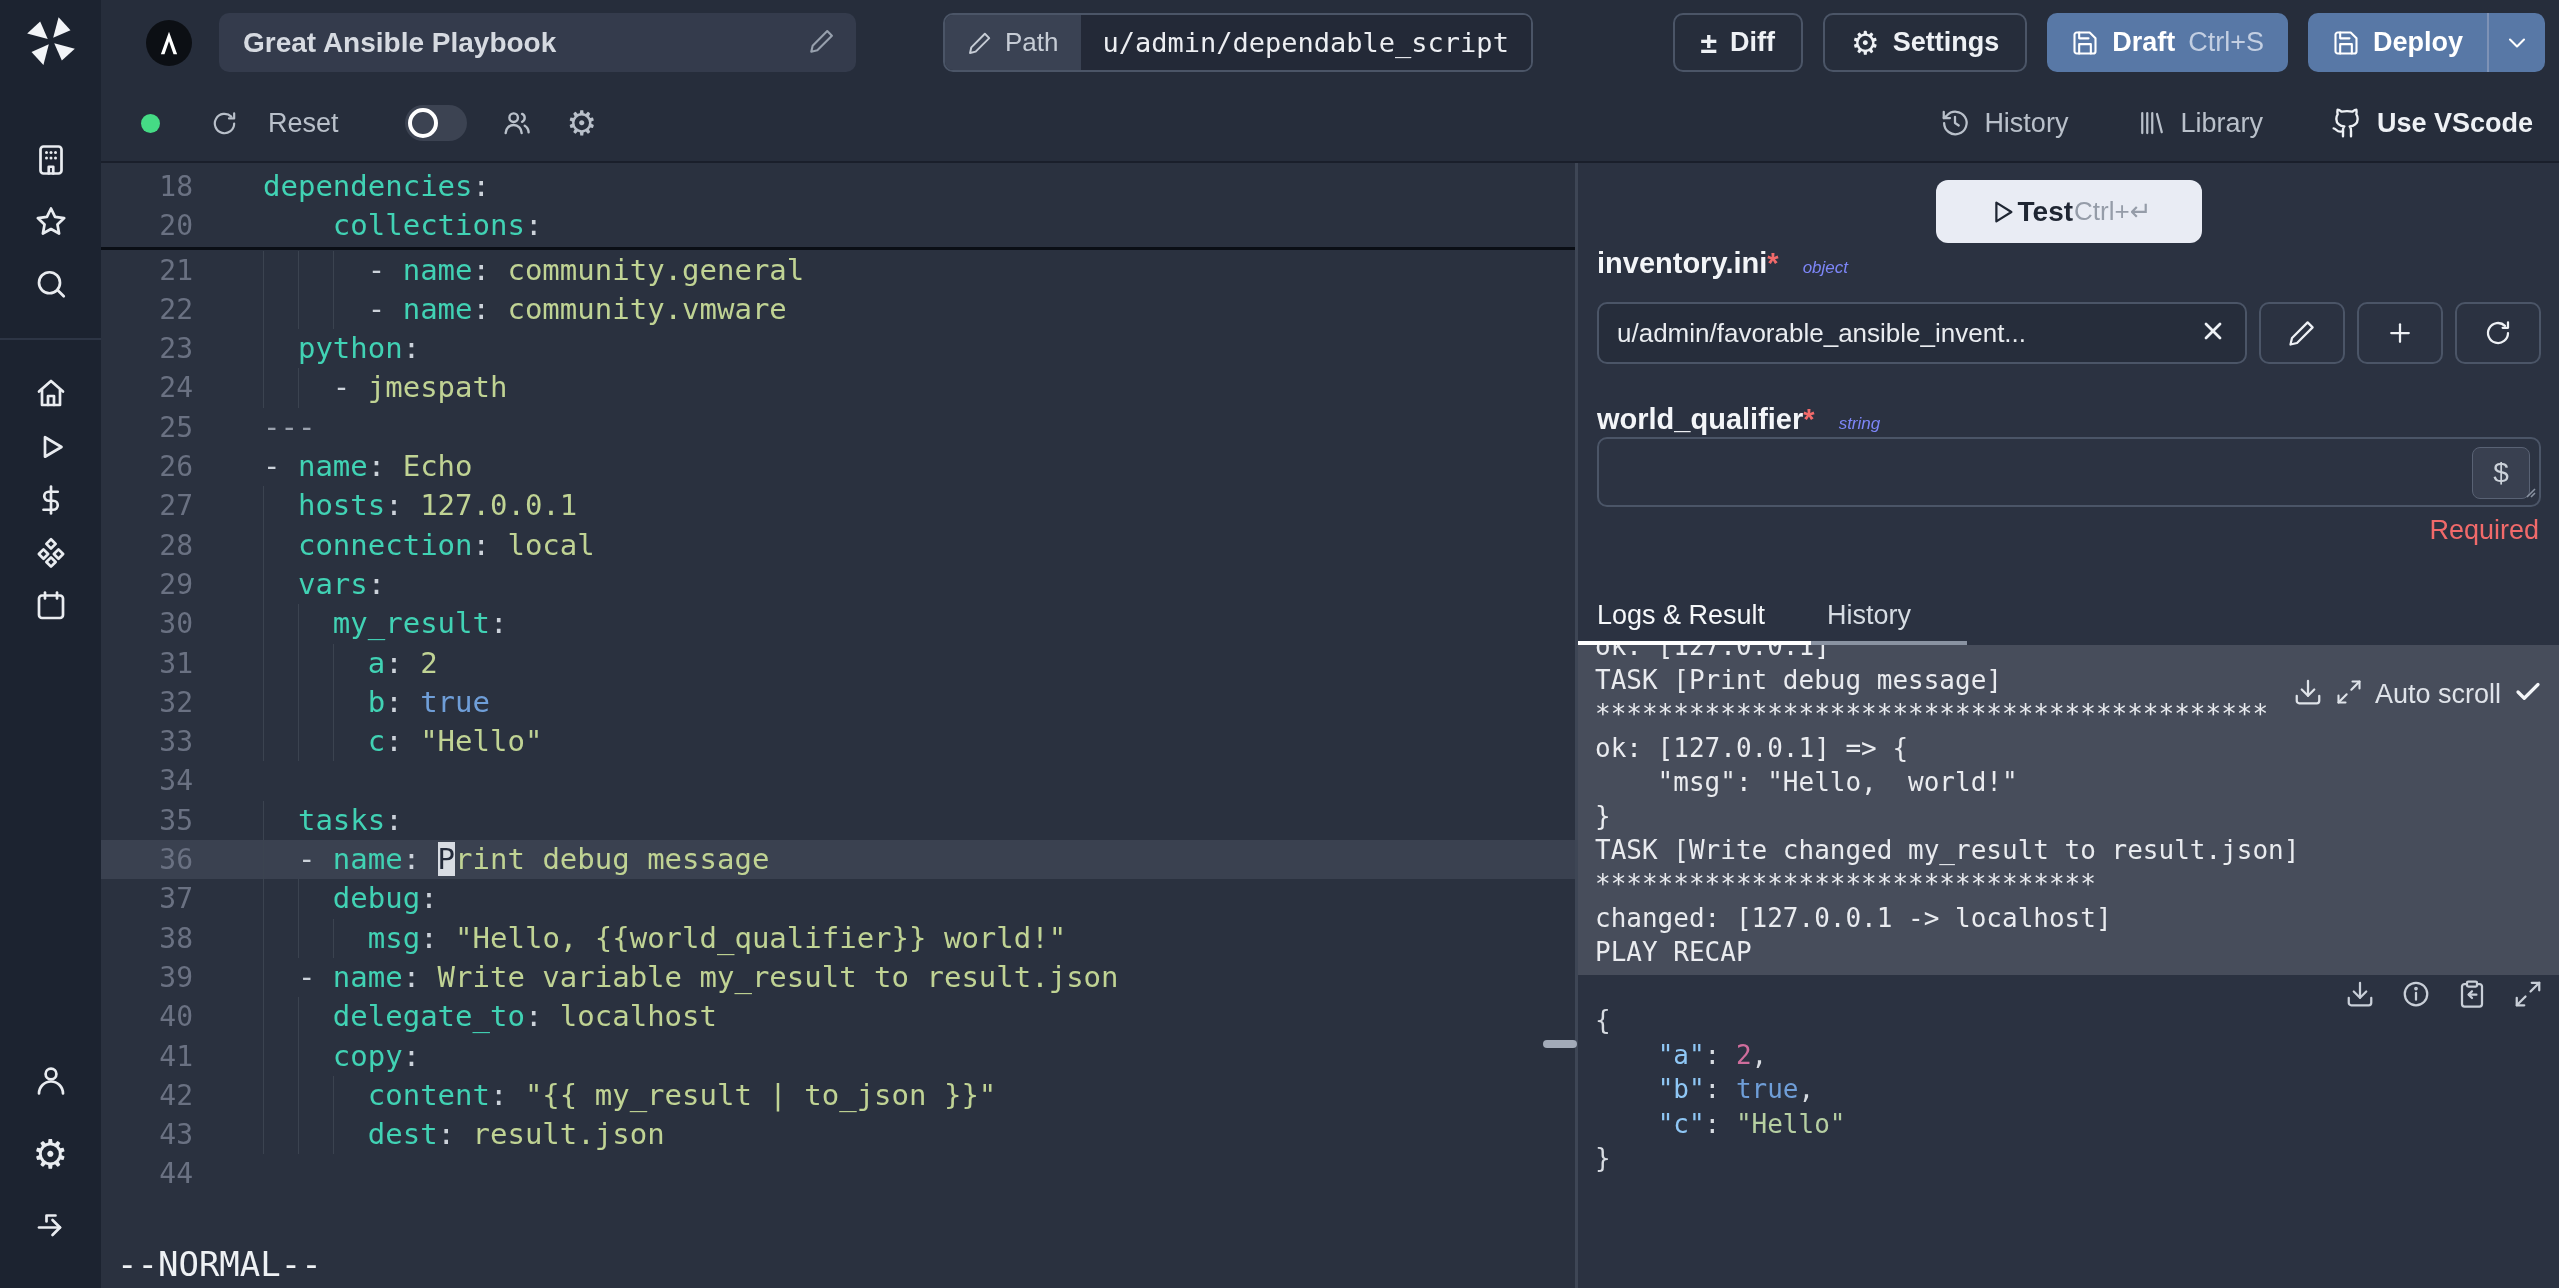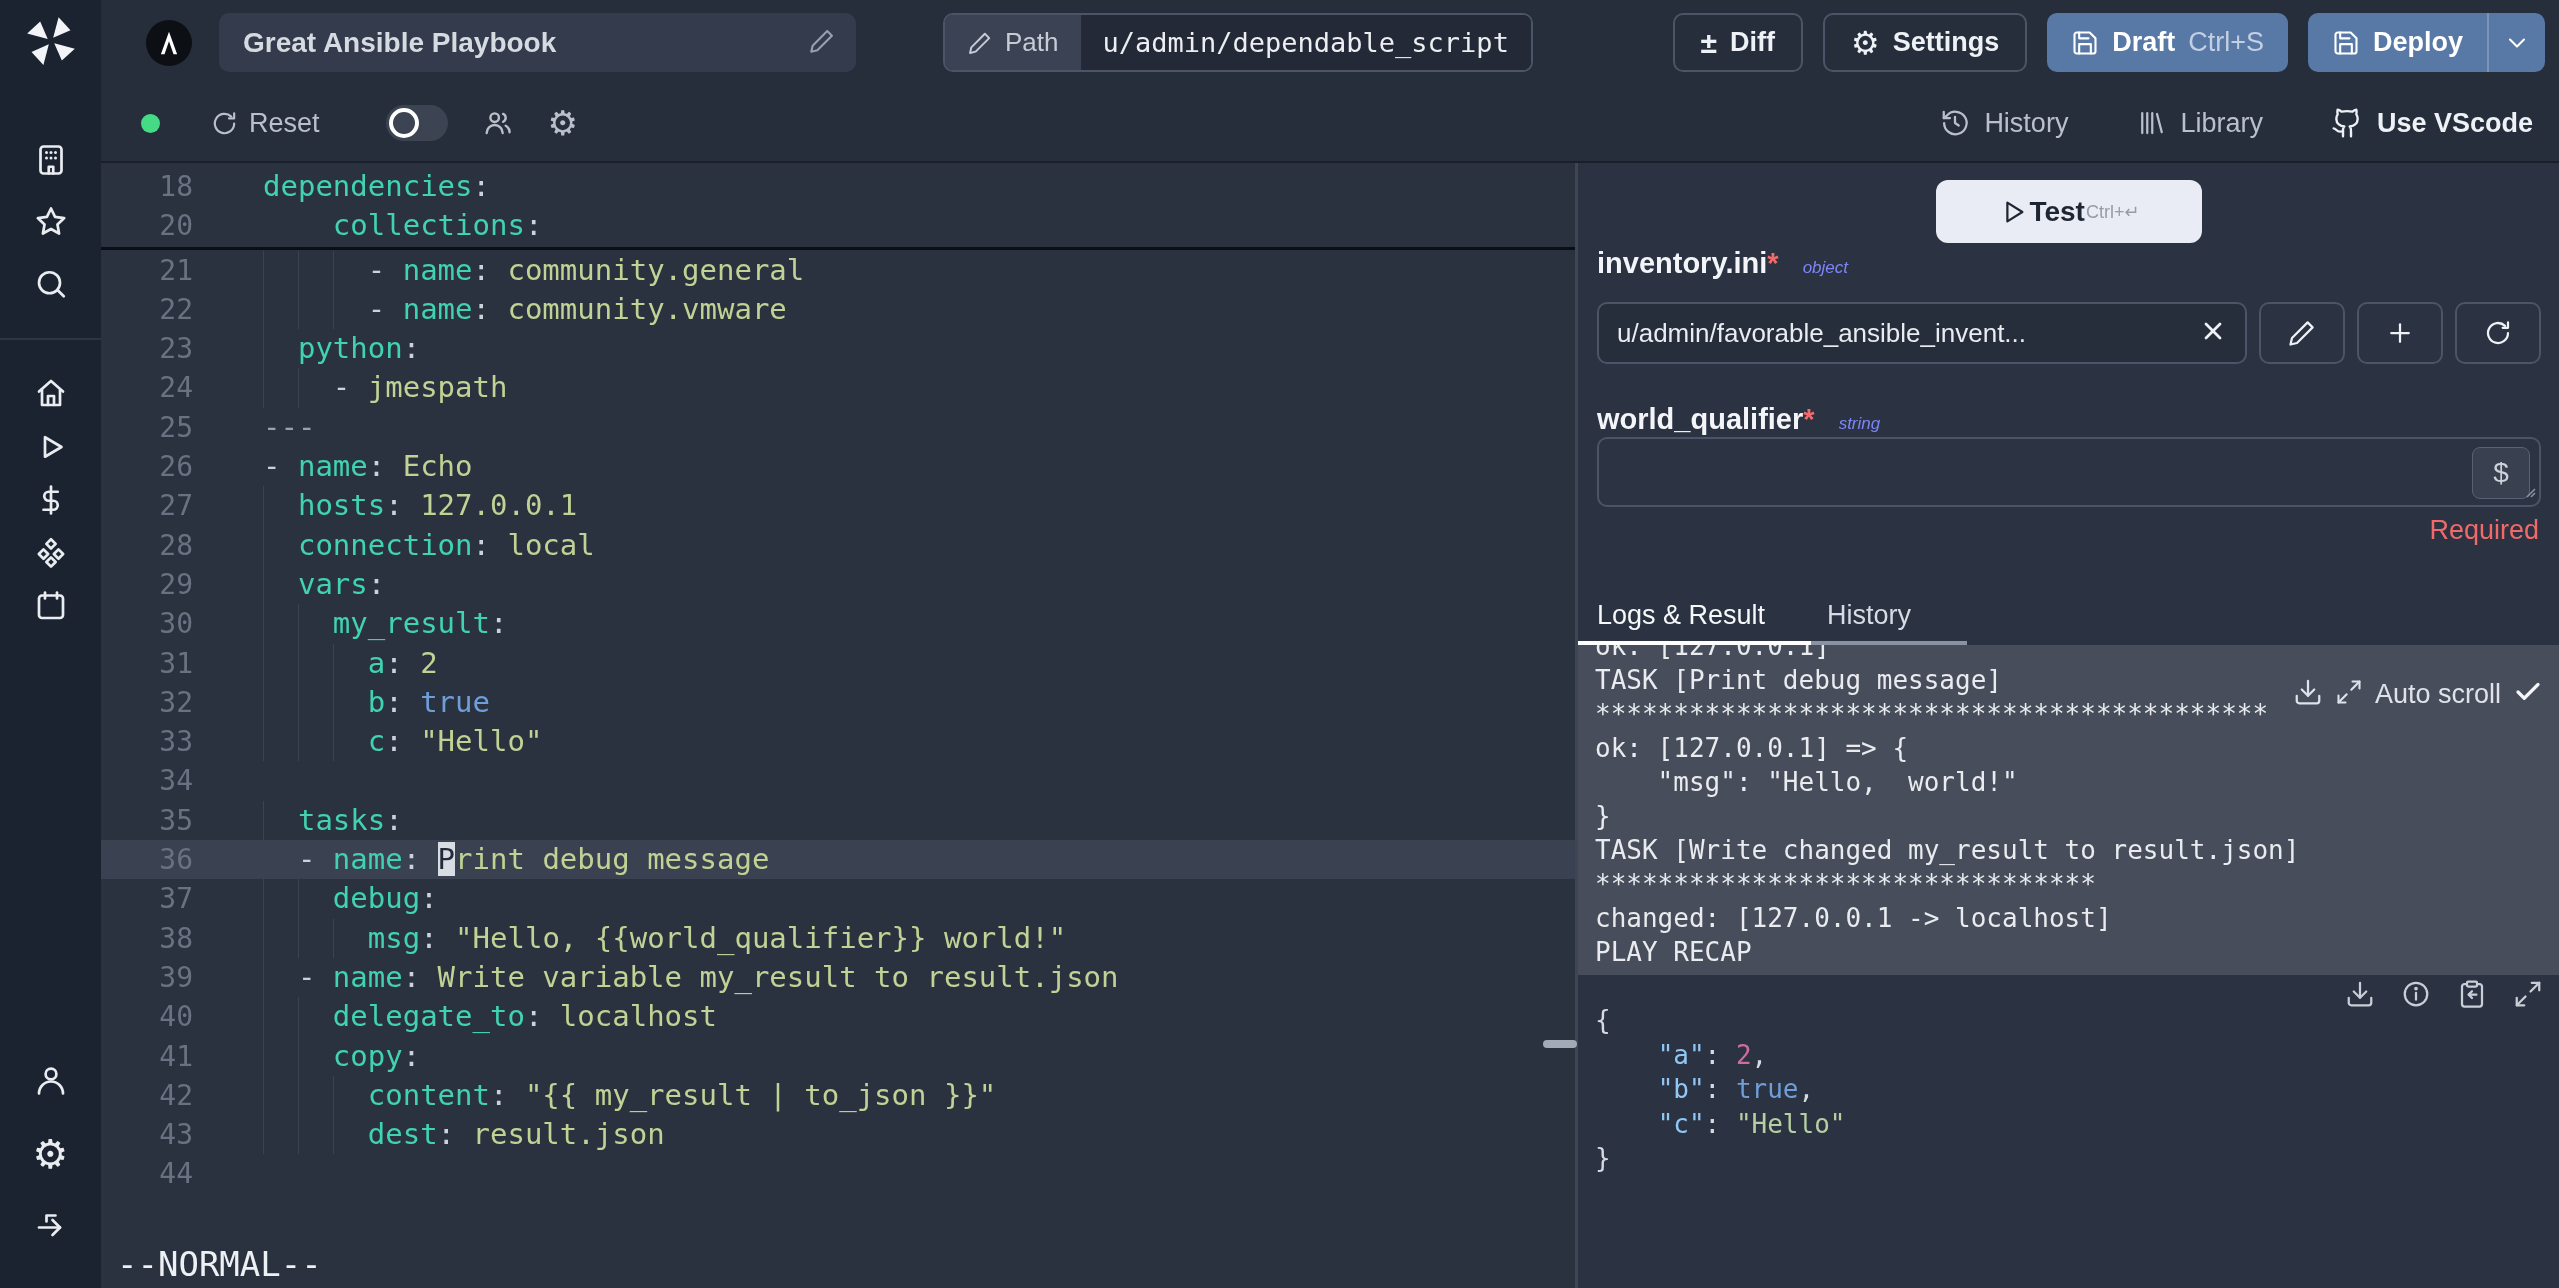--- a/index.html
+++ b/index.html
@@ -34,21 +34,21 @@
   .splitbtn{background:var(--blue);border-radius:10px;display:flex;align-items:stretch;overflow:hidden;cursor:pointer}
   .splitbtn .main{display:flex;align-items:center;gap:13px;padding:0 24px;font-size:27px;font-weight:600;color:#fff}
   .splitbtn .sep{width:2px;background:#7e92b6;margin:0}
   .splitbtn .chev{width:56px;display:flex;align-items:center;justify-content:center;color:#fff}
   .pm{font-size:30px;line-height:1}
 
   
   .toolbar2{position:absolute;left:101px;top:85px;width:2458px;height:78px;background:var(--bg);border-bottom:2px solid #1a1f2b;display:flex;align-items:center}
   .tb2-left{display:flex;align-items:center;padding-left:40px;color:var(--dim)}
   .dot{width:19px;height:19px;border-radius:50%;background:#45db85}
-  .resetgrp{display:flex;align-items:center;gap:10px;margin-left:50px;font-size:27px;cursor:pointer}
+  .resetgrp{display:flex;align-items:center;gap:29px;margin-left:50px;font-size:27px;cursor:pointer}
   .toggle{position:relative;width:62px;height:36px;border-radius:18px;background:#3c4352;margin-left:66px;cursor:pointer}
   .toggle .knob{position:absolute;left:3px;top:3px;width:30px;height:30px;border-radius:50%;border:4px solid #fff}
   .tb2-ic{margin-left:34px;cursor:pointer;display:flex;align-items:center}
   .tb2-right{margin-left:auto;display:flex;align-items:center;gap:68px;padding-right:26px}
   .tb2-grp{display:flex;align-items:center;gap:14px;color:var(--dim);font-size:27px;cursor:pointer}
   .tb2-grp.bright{color:var(--ink);font-weight:600}
   .gear-glyph{font-size:32px;line-height:1;font-family:"DejaVu Sans",sans-serif}
 
   
   .editor{position:absolute;left:101px;top:163px;width:1474px;height:1125px;background:var(--editor);overflow:hidden}
@@ -62,21 +62,21 @@
   .tk-k{color:#41d2b4}.tk-v{color:#c0d394}.tk-b{color:#6f9ed8}.tk-p{color:#ccd2da}.tk-g{color:#9aa1ad}
   .tk-cur{background:#d8dce3;color:#232a3a}
   .vim{position:absolute;left:16px;bottom:4px;font-family:var(--mono);font-size:34px;color:#eef1f4}
   .grip{position:absolute;left:1543px;top:1040px;width:34px;height:8px;background:#a2aab8;border-radius:4px;z-index:9;cursor:col-resize}
   .vsplit{position:absolute;left:1575px;top:163px;width:3px;height:1125px;background:#3e4655;z-index:6}
 
   
   .rpanel{position:absolute;left:1578px;top:163px;width:981px;height:1125px;background:var(--panel)}
   .testbtn{position:absolute;left:358px;top:17px;width:266px;height:63px;background:#e9ecf4;border-radius:12px;border:none;display:flex;align-items:center;justify-content:center;gap:1px;cursor:pointer}
   .testbtn .lbl{font-size:28px;font-weight:700;color:#1f2633}
-  .testbtn .kbd{font-size:18px;color:#959ca8}
+  .testbtn .kbd{font-size:26px;color:#959ca8}
   .flabel{position:absolute;left:19px;font-size:29px;font-weight:700;color:#f3f5f8}
   .flabel .star{color:#f16a6a}
   .flabel .type{font-size:17px;font-weight:400;font-style:italic;color:#7d86f8;margin-left:16px}
   .resinput{position:absolute;left:19px;top:139px;width:650px;height:62px;background:#262d3b;border:2px solid var(--border);border-radius:10px;display:flex;align-items:center;padding:0 18px;gap:10px}
   .resinput .val{flex:1;font-size:26px;color:#e9ecf0;white-space:nowrap;overflow:hidden}
   .sqbtn{position:absolute;top:139px;width:86px;height:62px;border:2px solid var(--border);border-radius:10px;background:transparent;display:flex;align-items:center;justify-content:center;color:var(--ink);cursor:pointer}
   .txtarea{position:absolute;left:19px;top:274px;width:944px;height:70px;background:#2c3342;border:2px solid var(--border);border-radius:10px}
   .dollarbtn{position:absolute;right:9px;top:8px;width:58px;height:52px;background:#394050;border:1px solid #596274;border-radius:8px;display:flex;align-items:center;justify-content:center;font-size:28px;color:#ccd2da;cursor:pointer}
   .rsz{position:absolute;right:2px;bottom:2px;color:#8a93a2}
   .reqmsg{position:absolute;right:20px;top:352px;font-size:27px;color:#f16a6a}

